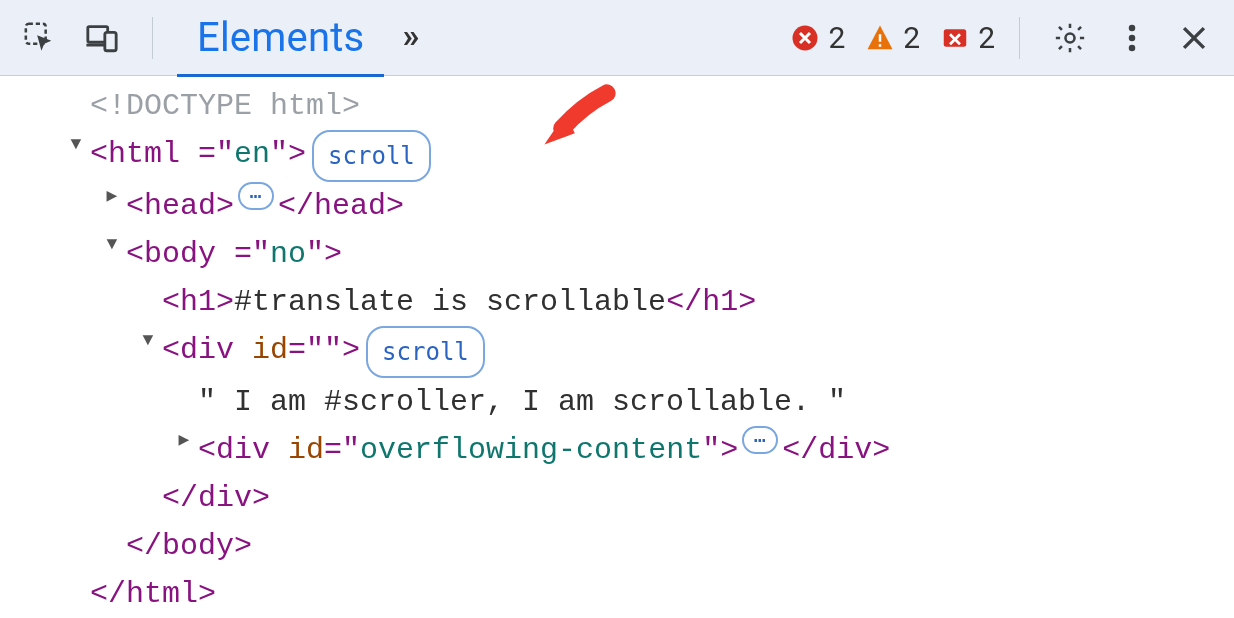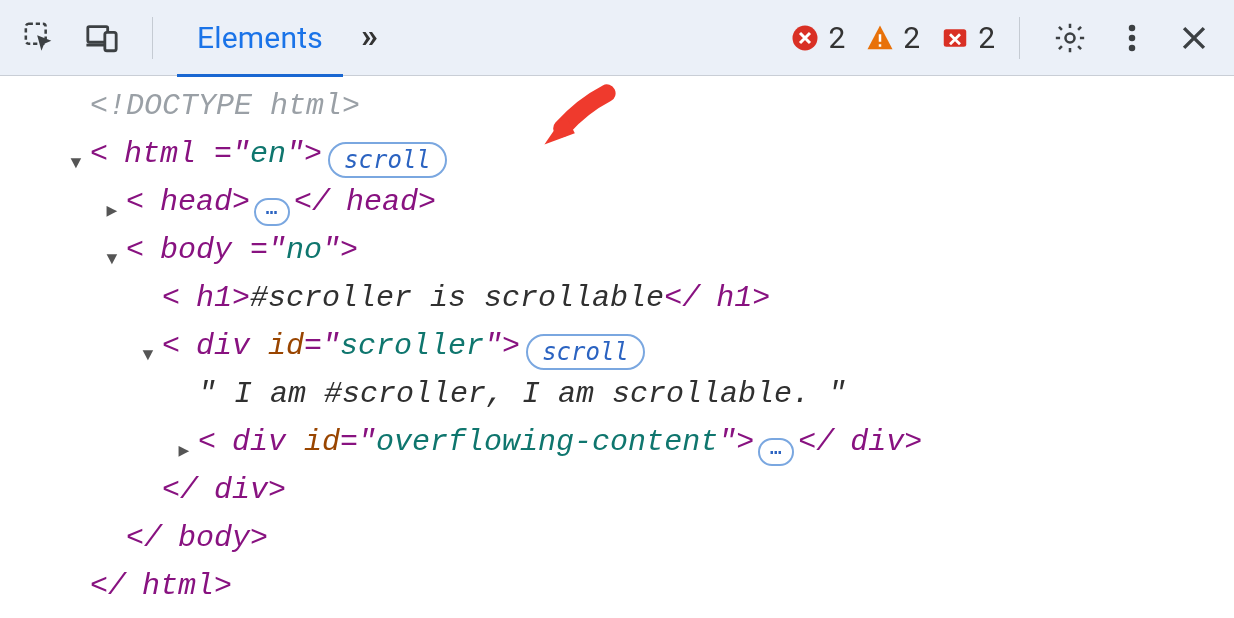--- a/index.html
+++ b/index.html
@@ -41,21 +41,21 @@
     height: 42px;
     background: #c5cbd3;
     margin: 0 14px;
   }
 
   .tab {
     display: inline-flex;
     align-items: center;
     height: 76px;
     padding: 0 20px;
-    font-size: 30px;
+    font-size: 40px;
     font-weight: 400;
     color: #1a73e8;
     position: relative;
     letter-spacing: 0.2px;
   }
   .tab.active::after {
     content: "";
     position: absolute;
     left: 0; right: 0; bottom: -1px;
     height: 3px;
@@ -90,45 +90,44 @@
     padding: 6px 8px 0 8px;
     position: relative;
   }
   .code-line {
     font-family: ui-monospace, SFMono-Regular, Menlo, Consolas, "Liberation Mono", monospace;
     font-size: 30px;
     line-height: 1.6;
     white-space: pre;
     color: #5f6368;
     display: flex;
-    align-items: flex-end;
-    font-style: italic;
+    align-items: flex-start;
   }
   .code-line .disclosure {
     display: inline-block;
     width: 24px;
     text-align: center;
     color: #555;
     font-size: 18px;
     vertical-align: middle;
     margin-right: 2px;
   }
-  .tag   { color: #881280; margin-left: 16px; } 
+  .tag   { color: #881280; } 
   .attr  { color: #994500; } 
   .val   { color: #0f766e; } 
   .punct { color: #881280; }
   .text  { color: #303030; }
   .gray  { color: #9aa0a6; }
 
   .scroll-badge {
     display: inline-flex;
     align-items: center;
     justify-content: center;
     height: 32px;
-    padding: 0 14px;
+    padding: 8px 14px;
     margin: 0 6px;
     border: 2px solid #7aa7e0;
     border-radius: 18px;
     color: #2b63c1;
     font-family: ui-monospace, SFMono-Regular, Menlo, Consolas, monospace;
     font-size: 24px;
     background: #ffffff;
   }
   .ellipsis-badge {
     display: inline-flex;
@@ -259,23 +258,23 @@
   </div>
 
   <div class="code-line ind0"><span class="disclosure"></span><span class="gray">&lt;!DOCTYPE html&gt;</span></div>
 
   <div class="code-line ind1"><span class="disclosure">▼</span><span class="punct">&lt;</span><span class="tag">html</span><span> </span><span class="punct">="</span><span class="val">en</span><span class="punct">"&gt;</span><span class="scroll-badge">scroll</span></div>
 
   <div class="code-line ind2"><span class="disclosure">▶</span><span class="punct">&lt;</span><span class="tag">head</span><span class="punct">&gt;</span><span class="ellipsis-badge">⋯</span><span class="punct">&lt;/</span><span class="tag">head</span><span class="punct">&gt;</span></div>
 
   <div class="code-line ind2"><span class="disclosure">▼</span><span class="punct">&lt;</span><span class="tag">body</span><span> </span><span class="punct">="</span><span class="val">no</span><span class="punct">"&gt;</span></div>
 
-  <div class="code-line ind3"><span class="disclosure"></span><span class="punct">&lt;</span><span class="tag">h1</span><span class="punct">&gt;</span><span class="text">#scroller is scrollable</span><span class="punct">&lt;/</span><span class="tag">h1</span><span class="punct">&gt;</span></div>
-
-  <div class="code-line ind3"><span class="disclosure">▼</span><span class="punct">&lt;</span><span class="tag">div</span><span> </span><span class="attr">id</span><span class="punct">="</span><span class="val">scroller</span><span class="punct">"&gt;</span><span class="scroll-badge">scroll</span></div>
+  <div class="code-line ind3"><span class="disclosure"></span><span class="punct">&lt;</span><span class="tag">h1</span><span class="punct">&gt;</span><span class="text">#translate is scrollable</span><span class="punct">&lt;/</span><span class="tag">h1</span><span class="punct">&gt;</span></div>
+
+  <div class="code-line ind3"><span class="disclosure">▼</span><span class="punct">&lt;</span><span class="tag">div</span><span> </span><span class="attr">id</span><span class="punct">="</span><span class="punct">"&gt;</span><span class="scroll-badge">scroll</span></div>
 
   <div class="code-line ind4"><span class="disclosure"></span><span class="text">" I am #scroller, I am scrollable. "</span></div>
 
   <div class="code-line ind4"><span class="disclosure">▶</span><span class="punct">&lt;</span><span class="tag">div</span><span> </span><span class="attr">id</span><span class="punct">="</span><span class="val">overflowing-content</span><span class="punct">"&gt;</span><span class="ellipsis-badge">⋯</span><span class="punct">&lt;/</span><span class="tag">div</span><span class="punct">&gt;</span></div>
 
   <div class="code-line ind3"><span class="disclosure"></span><span class="punct">&lt;/</span><span class="tag">div</span><span class="punct">&gt;</span></div>
 
   <div class="code-line ind2"><span class="disclosure"></span><span class="punct">&lt;/</span><span class="tag">body</span><span class="punct">&gt;</span></div>
 
   <div class="code-line ind1"><span class="disclosure"></span><span class="punct">&lt;/</span><span class="tag">html</span><span class="punct">&gt;</span></div>

